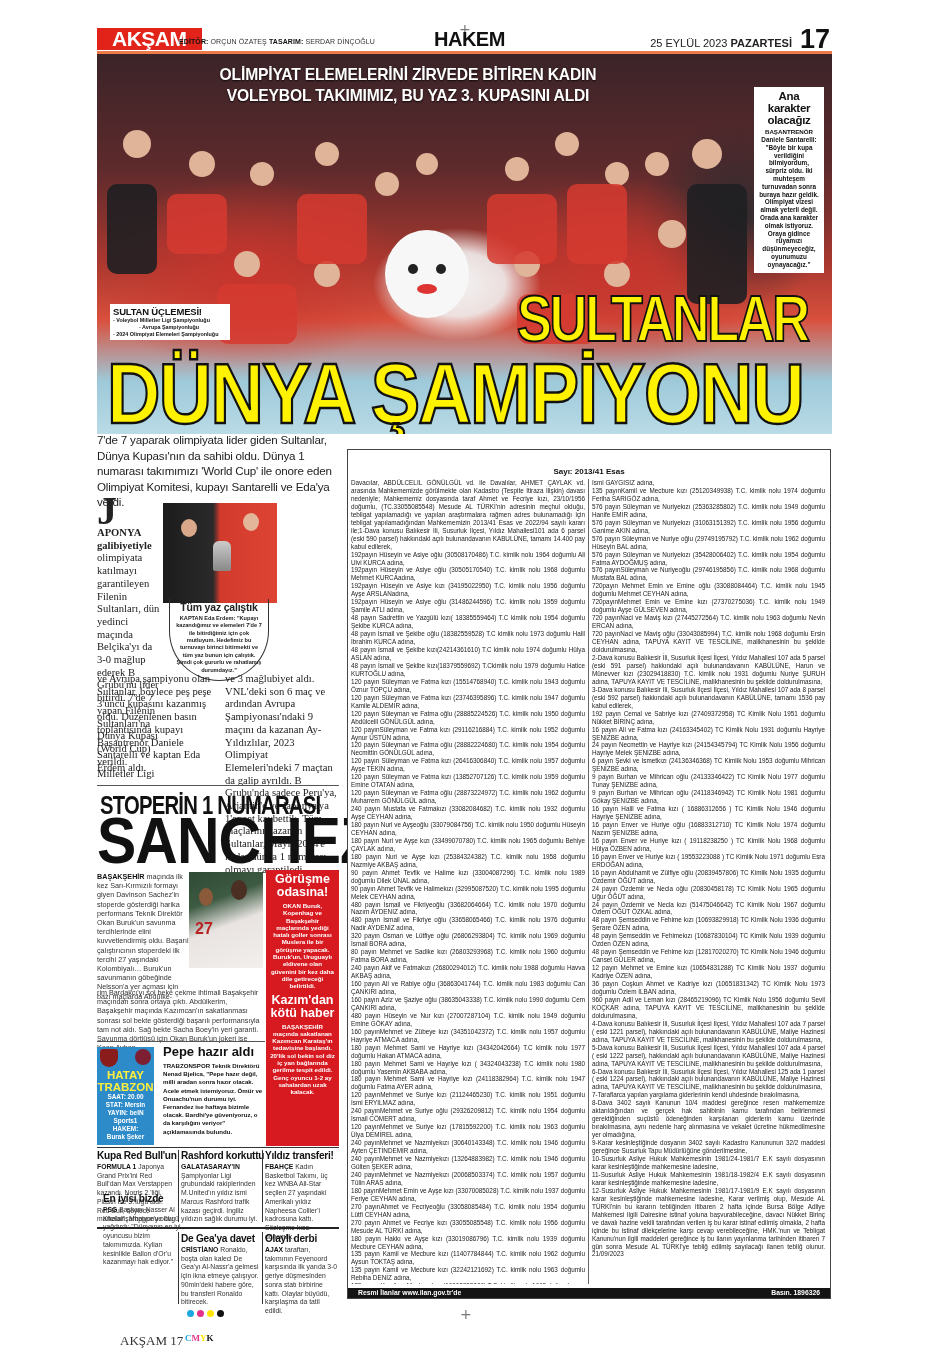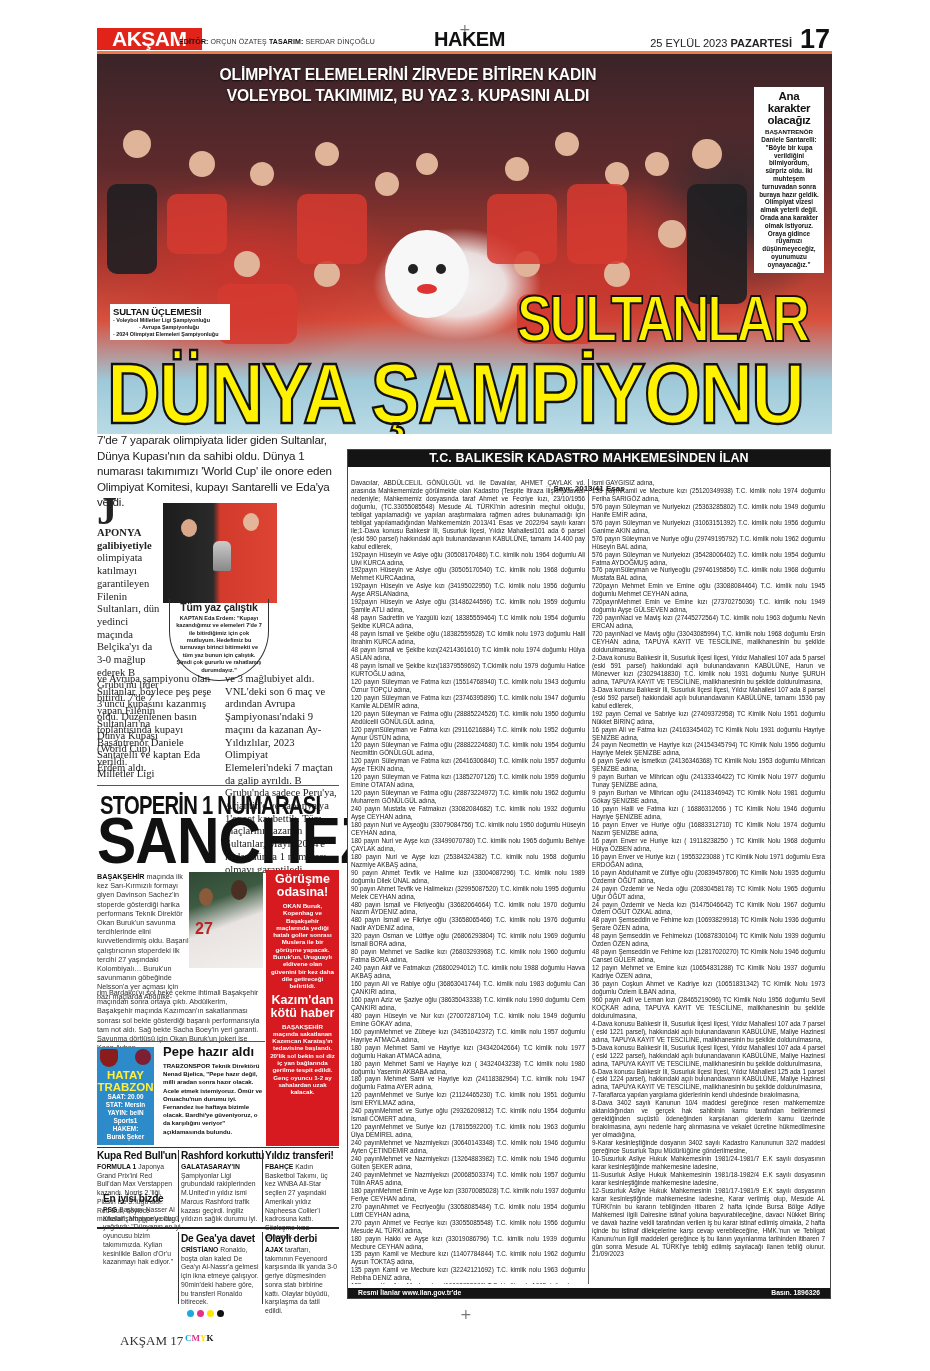--- a/index.html
+++ b/index.html
@@ -287,21 +287,20 @@
   <span style="background:#e2338a"></span>
   <span style="background:#ffe600"></span>
   <span style="background:#111"></span>
 </div>
 <div class="footer-paper">AKŞAM  17</div>
 <div class="footer-cmyk">
   <span style="color:#1ea7e1">C</span><span style="color:#e2338a">M</span><span style="color:#ffe600">Y</span><span style="color:#111">K</span>
 </div>
 
 <div class="notice">
-  <div class="notice-title">T.C. BALIKESİR KADASTRO MAHKEMESİNDEN İLAN</div>
   <div class="notice-sub">Sayı: 2013/41 Esas</div>
   <div class="notice-cols">
     <div class="notice-col" id="ncol1">
         <p>Davacılar, ABDÜLCELİL GÖNÜLGÜL vd. ile Davalılar, AHMET ÇAYLAK vd. arasında Mahkememizde görülmekte olan Kadastro (Tespite İtiraza İlişkin) davası nedeniyle; Mahkememiz dosyasında taraf Ahmet ve Fecriye kızı, 23/10/1956 doğumlu, (TC.33055085548) Mesude AL TÜRKİ'nin adresinin meçhul olduğu, tebligat yapılamadığı ve yapılan araştırmalara rağmen adres bulunamadığı için tebligat yapılamadığından Mahkememizin 2013/41 Esas ve 2022/94 sayılı kararı ile;1-Dava konusu Balıkesir İli, Susurluk İlçesi, Yıldız Mahallesi101 ada 6 parsel (eski 590 parsel) hakkındaki açılı bulunandavanın KABULÜNE, tamamı 14.400 pay kabul edilerek,</p>
         <p>192payın Hüseyin ve Asiye oğlu (30508170486) T.C. kimlik nolu 1964 doğumlu Ali Ulvi KURCA adına,</p>
         <p>192payın Hüseyin ve Asiye oğlu (30505170540) T.C. kimlik nolu 1968 doğumlu Mehmet KURCAadına,</p>
         <p>192payın Hüseyin ve Asiye kızı (34195022950) T.C. kimlik nolu 1956 doğumlu Ayşe ARSLANadına,</p>
         <p>192payın Hüseyin ve Asiye oğlu (31486244596) T.C. kimlik nolu 1959 doğumlu Şamile ATLI adına,</p>
         <p>48 payın Sadrettin ve Yazgülü kızı( 18385559464) T.C kimlik nolu 1954 doğumlu Şekibe KURCA adına,</p>
         <p>48 payın İsmail ve Şekibe oğlu (18382559528) T.C kimlik nolu 1973 doğumlu Halil İbrahim KURCA adına,</p>

